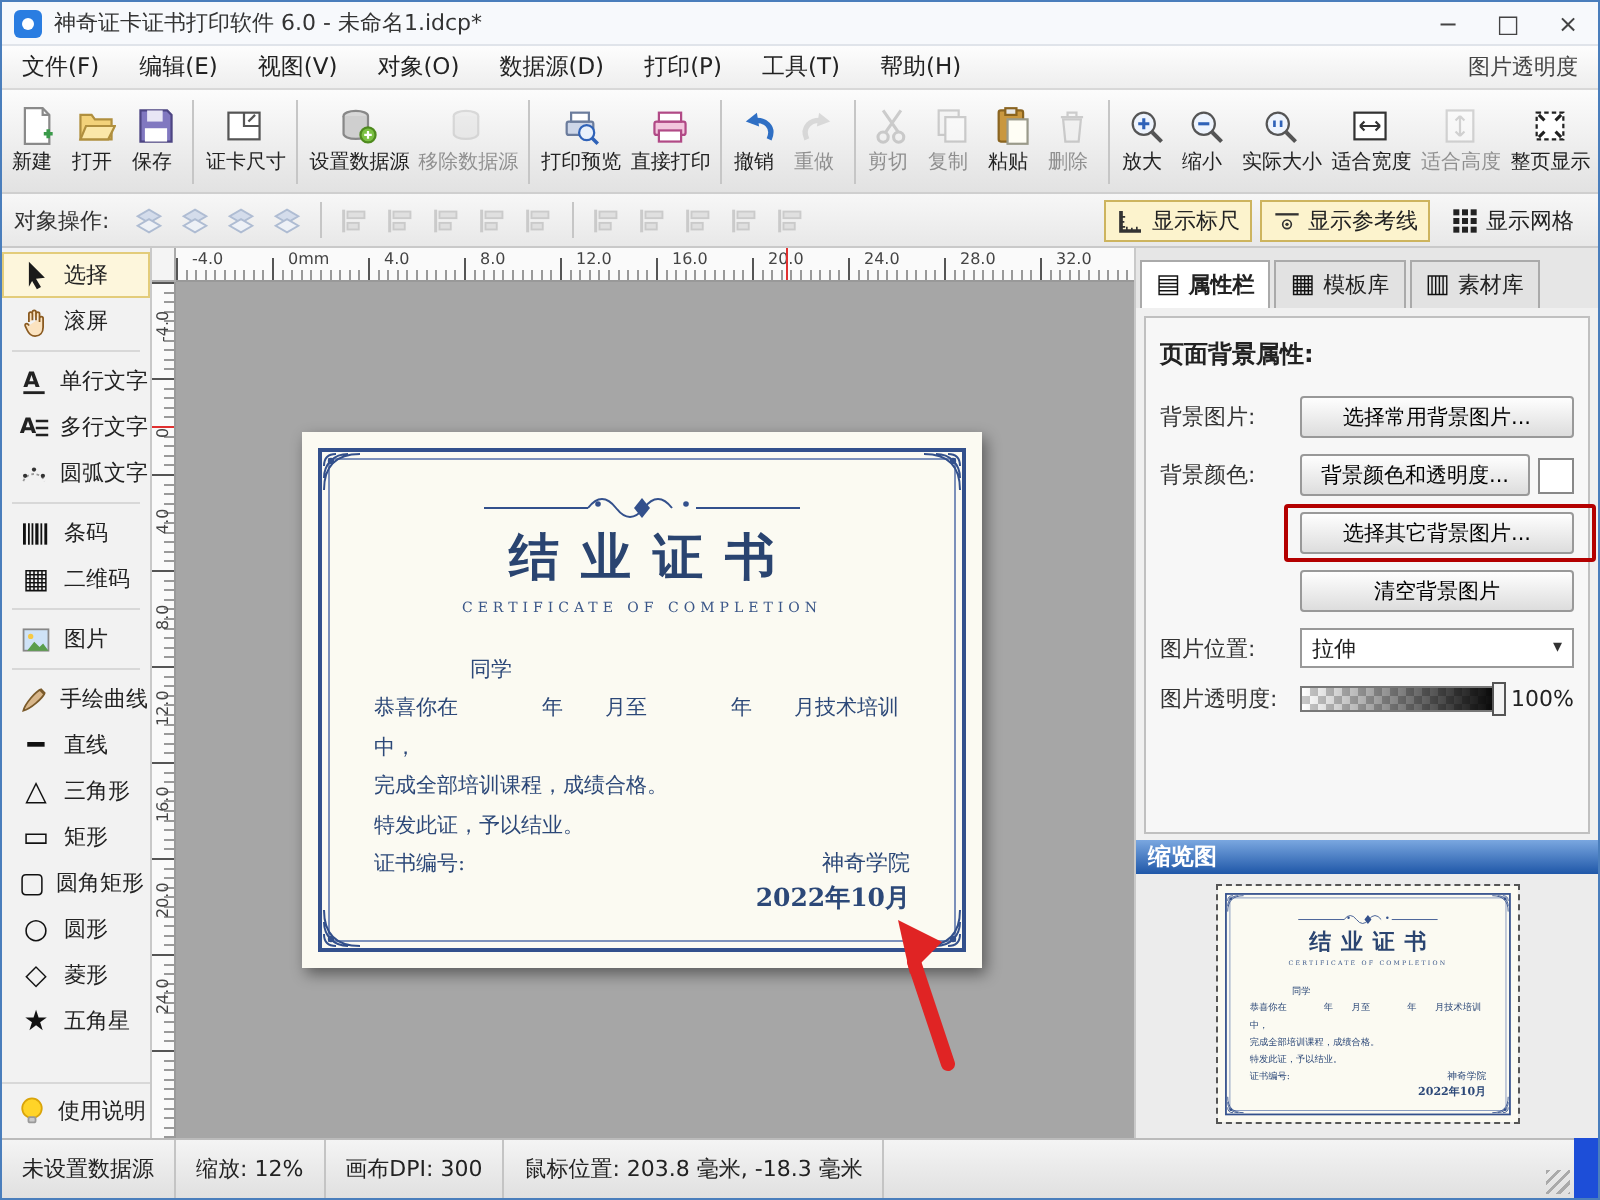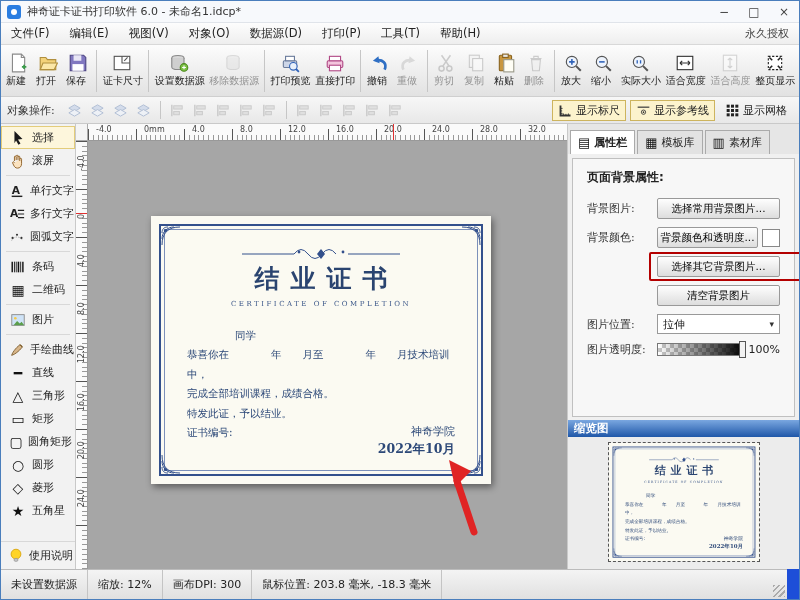--- a/index.html
+++ b/index.html
@@ -83,21 +83,21 @@
   .cert-sign .cert-issuer { font-size:11px; }
   .cert-sign .cert-date { font-size:12.5px; font-weight:bold; margin-top:2px; }
   .red-arrow { position:absolute; left:355px; top:315px; }
 
   
   .right-panel { position:absolute; right:0; top:123px; width:232px; bottom:30px; background:#f0f0f0; border-left:1px solid #c9c9c9; }
   .tabs { display:flex; align-items:flex-end; height:30px; padding:3px 2px 0 2px; gap:2px; background:#e6e6e6; }
   .tab { display:flex; align-items:center; gap:4px; padding:4px 7px; font-size:11px; border:1px solid #aaa; border-bottom:none; background:#e2e2e2; white-space:nowrap; }
   .tab .icon { font-size:13px; color:#111; }
   .tab.selected { background:#fff; font-weight:bold; }
-  .prop-box { position:absolute; left:4px; right:4px; top:34px; bottom:152px; background:#f7f7f7; border:1px solid #c0c0c0; padding:10px 14px; }
+  .prop-box { position:absolute; left:4px; right:4px; top:34px; bottom:152px; background:#f7f7f7; border:1px solid #c0c0c0; padding:10px 7px; }
   .prop-title { font-size:12px; font-weight:bold; margin-bottom:12px; }
   .prop-row { display:flex; align-items:center; margin-bottom:8px; gap:4px; position:relative; }
   .prop-label { width:66px; flex:0 0 auto; font-size:11px; color:#333; white-space:nowrap; }
   .spacer { width:66px; flex:0 0 auto; }
   .pbtn { font-family:inherit; font-size:10.5px; height:21px; background:linear-gradient(#fefefe,#ddd); border:1px solid #999; border-radius:2px; width:118px; white-space:nowrap; overflow:hidden; }
   .pbtn.wide { width:148px; }
   .swatch { width:18px; height:18px; background:#fff; border:1px solid #888; flex:0 0 auto; }
   .red-box { position:absolute; left:62px; top:-4px; width:156px; height:29px; border:2px solid #b40000; border-radius:2px; pointer-events:none; }
   .dropdown { width:148px; height:20px; background:#fff; border:1px solid #999; display:flex; align-items:center; padding:0 5px; font-size:11px; }
   .dd-arrow { margin-left:auto; font-size:9px; color:#333; }
@@ -140,21 +140,21 @@
     <div id="menu-items" style="display:flex">
         <div class="menu-item">文件(F)</div>
         <div class="menu-item">编辑(E)</div>
         <div class="menu-item">视图(V)</div>
         <div class="menu-item">对象(O)</div>
         <div class="menu-item">数据源(D)</div>
         <div class="menu-item">打印(P)</div>
         <div class="menu-item">工具(T)</div>
         <div class="menu-item">帮助(H)</div>
       </div>
-    <span class="license">永久授权</span>
+    <span class="license">图片透明度</span>
   </div>
 
   <div class="toolbar" id="main-toolbar">
       <div class="tb-btn">
         <span class="icon">
           <svg viewBox="0 0 18 18">
             <path d="M4 1h8l3 3v13H4z" fill="#fff" stroke="#8a8a8a"></path>
             <path d="M12 1v3h3" fill="none" stroke="#8a8a8a"></path>
             <path d="M12.5 12.5h4M14.5 10.5v4" stroke="#3a9a4a" stroke-width="1.6"></path>
           </svg>

